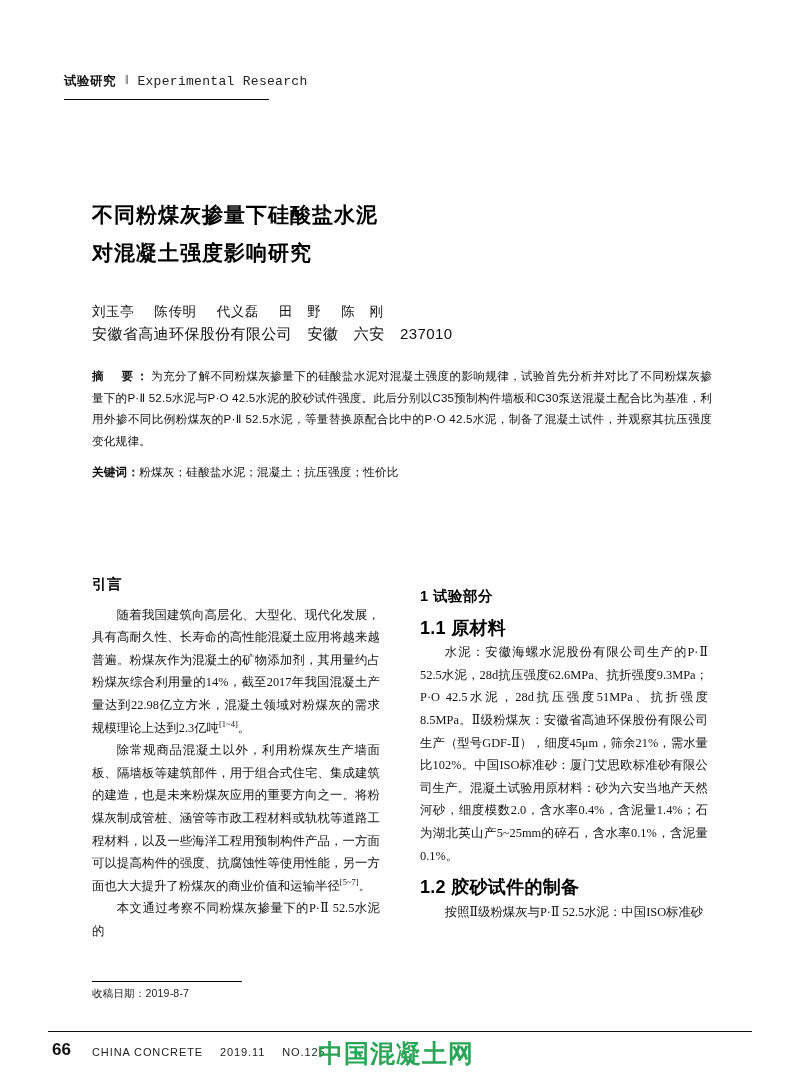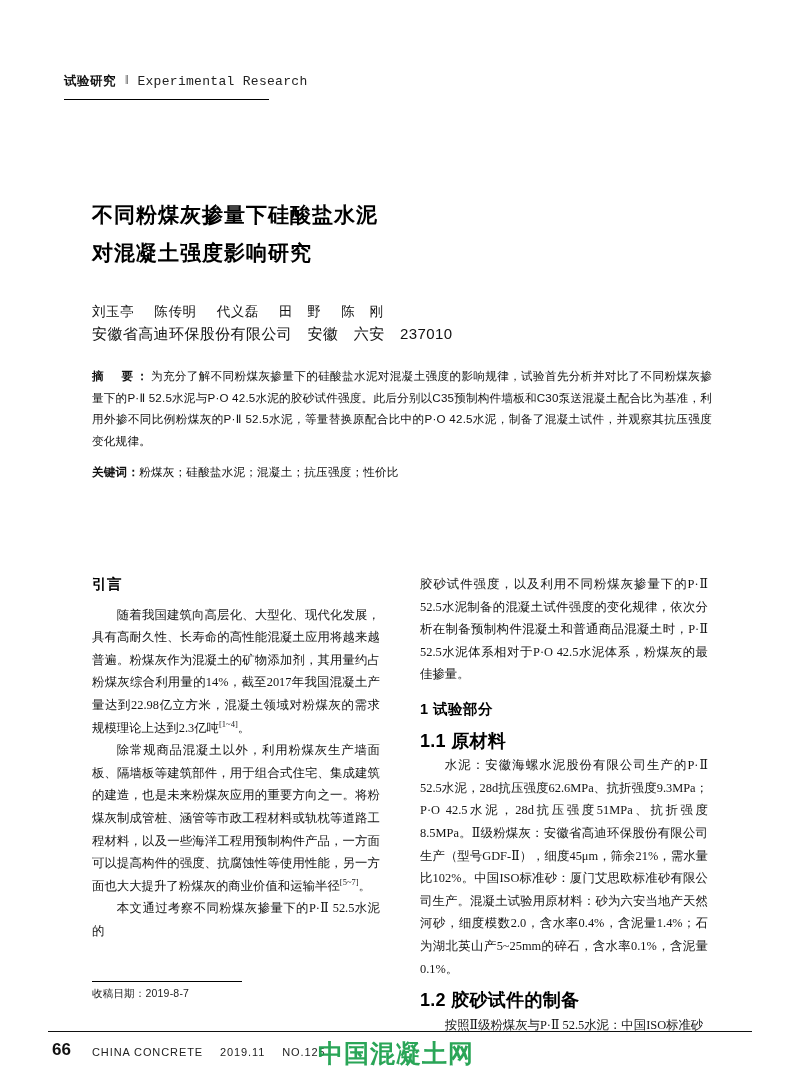--- a/index.html
+++ b/index.html
@@ -259,21 +259,20 @@
   </div>
 
   <div class="col left">
     <div class="h-sec">引言</div>
     <p><span>随着我国建筑向高层化、大型化、现代化发展，具有高耐久性、长寿命的高性能混凝土应用将越来越普遍。粉煤灰作为混凝土的矿物添加剂，其用量约占粉煤灰综合利用量的14%，截至2017年我国混凝土产量达到22.98亿立方米，混凝土领域对粉煤灰的需求规模理论上达到2.3亿吨</span><sup>[1~4]</sup><span>。</span></p>
     <p><span>除常规商品混凝土以外，利用粉煤灰生产墙面板、隔墙板等建筑部件，用于组合式住宅、集成建筑的建造，也是未来粉煤灰应用的重要方向之一。将粉煤灰制成管桩、涵管等市政工程材料或轨枕等道路工程材料，以及一些海洋工程用预制构件产品，一方面可以提高构件的强度、抗腐蚀性等使用性能，另一方面也大大提升了粉煤灰的商业价值和运输半径</span><sup>[5~7]</sup><span>。</span></p>
     <p>本文通过考察不同粉煤灰掺量下的P·Ⅱ 52.5水泥的</p>
   </div>
 
   <div class="col right">
-    <p class="noindent">胶砂试件强度，以及利用不同粉煤灰掺量下的P·Ⅱ 52.5水泥制备的混凝土试件强度的变化规律，依次分析在制备预制构件混凝土和普通商品混凝土时，P·Ⅱ 52.5水泥体系相对于P·О 42.5水泥体系，粉煤灰的最佳掺量。</p>
     <div class="h-sec" style="margin-top:12px">1 试验部分</div>
     <div class="h-sub">1.1 原材料</div>
     <p>水泥：安徽海螺水泥股份有限公司生产的P·Ⅱ 52.5水泥，28d抗压强度62.6MPa、抗折强度9.3MPa；P·О 42.5水泥，28d抗压强度51MPa、抗折强度8.5MPa。Ⅱ级粉煤灰：安徽省高迪环保股份有限公司生产（型号GDF-Ⅱ），细度45μm，筛余21%，需水量比102%。中国ISO标准砂：厦门艾思欧标准砂有限公司生产。混凝土试验用原材料：砂为六安当地产天然河砂，细度模数2.0，含水率0.4%，含泥量1.4%；石为湖北英山产5~25mm的碎石，含水率0.1%，含泥量0.1%。</p>
     <div class="h-sub">1.2 胶砂试件的制备</div>
     <p>按照Ⅱ级粉煤灰与P·Ⅱ 52.5水泥：中国ISO标准砂</p>
   </div>
 
   <div class="recv-rule"></div>
   <div class="recv">收稿日期：2019-8-7</div>
 

